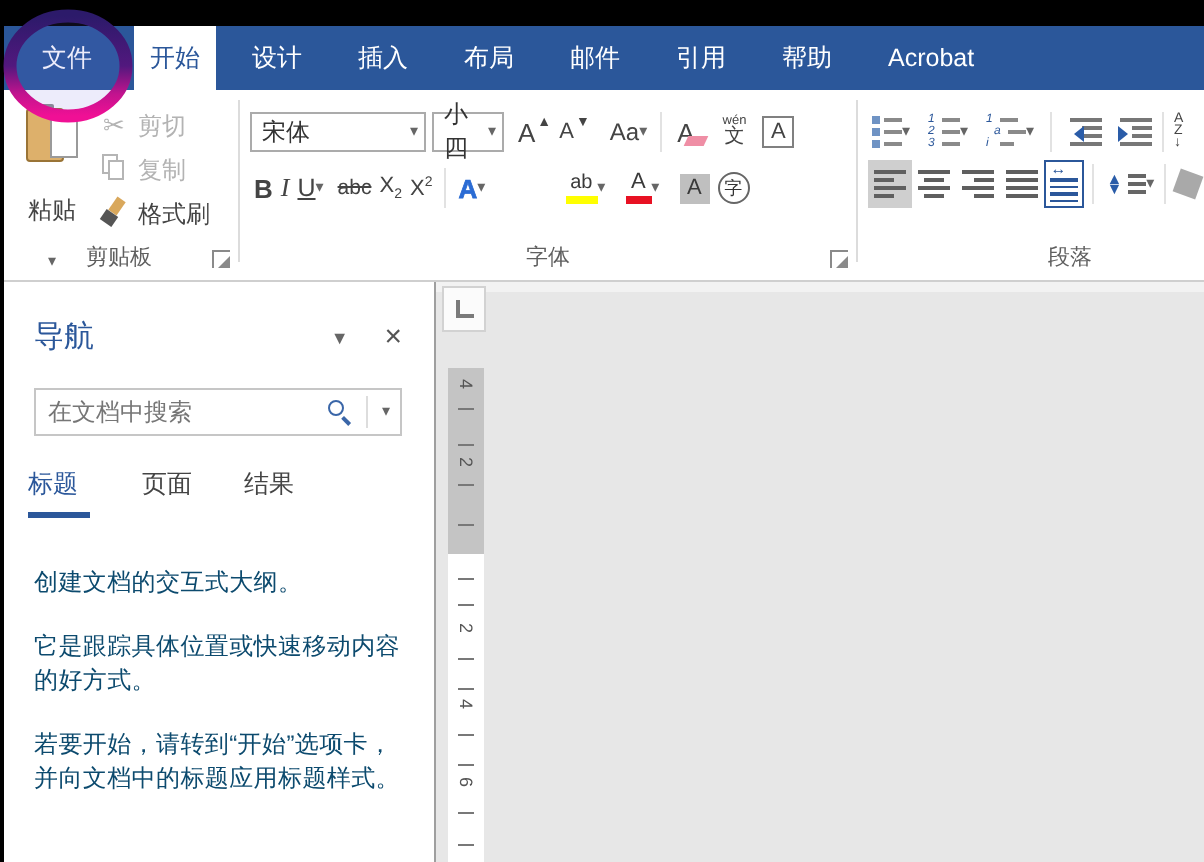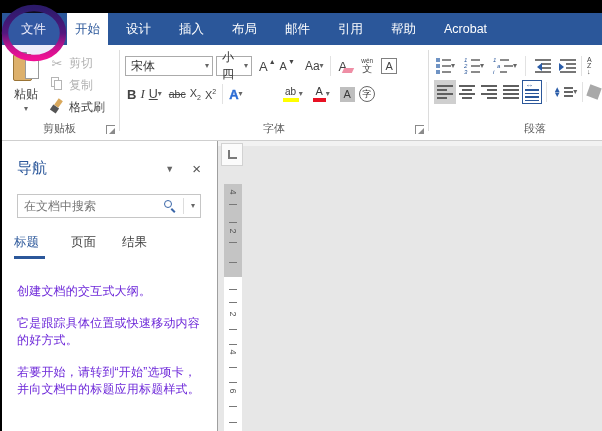--- a/index.html
+++ b/index.html
@@ -27,21 +27,21 @@
   .glabel { position:absolute; bottom:4px; left:0; right:0; text-align:center; font-size:11px; color:#5f5f5f; }
   .launcher { position:absolute; bottom:6px; right:4px; width:9px; height:9px; border-left:1px solid #8a8a8a; border-top:1px solid #8a8a8a; }
   .launcher i { position:absolute; right:0; bottom:0; width:0; height:0; border:3px solid transparent; border-right-color:#8a8a8a; border-bottom-color:#8a8a8a; }
   .dd { font-size:8px; color:#666; line-height:1; }
   .disabled, .disabled * { color:#b3b3b3 !important; }
   .vsep { width:1px; height:20px; background:#e2e2e2; margin:0 4px; }
 
   
   .clip-group { width:119px; }
   .clip-body { display:flex; padding-top:5px; }
-  .paste-btn { width:42px; margin-left:5px; display:flex; flex-direction:column; align-items:center; row-gap:2px; padding-top:2px; }
+  .paste-btn { width:42px; margin-left:5px; display:flex; flex-direction:column; align-items:center; row-gap:13px; padding-top:2px; }
   .clipboard-icon { width:26px; height:32px; position:relative; }
   .clipboard-icon .board { position:absolute; left:0; top:2px; width:19px; height:27px; background:#ddb06b; border:1px solid #9a7436; border-radius:2px; }
   .clipboard-icon .clip  { position:absolute; left:5px; top:0; width:9px; height:5px; background:#8f8f8f; border-radius:1px; }
   .clipboard-icon .paper { position:absolute; right:0; top:7px; width:14px; height:20px; background:#fff; border:1px solid #9a9a9a; }
   .paste-label { font-size:12px; color:#444; }
   .small-col { margin-left:2px; padding-top:2px; }
   .sbtn { display:flex; align-items:center; height:22px; font-size:12px; color:#444; }
   .sbtn .ic { width:16px; margin-right:4px; text-align:center; }
   .scissors { font-size:13px; color:#a9a9a9; }
   .copy-icon { position:relative; width:12px; height:13px; display:inline-block; }
@@ -119,21 +119,21 @@
   .search input { border:none; outline:none; flex:1; font-size:12px; color:#555; font-family:inherit; min-width:0; }
   .search input::placeholder { color:#767676; opacity:1; }
   .mag { position:relative; width:14px; height:14px; margin-right:4px; }
   .mag .lens { position:absolute; left:1px; top:1px; width:8px; height:8px; border:1.6px solid #3a66a8; border-radius:50%; }
   .mag .stem { position:absolute; left:9px; top:9px; width:5px; height:1.8px; background:#3a66a8; transform:rotate(45deg); transform-origin:0 0; }
   .search .sdiv { width:1px; height:16px; background:#ddd; margin:0 2px; }
   .search .dd { padding:0 5px; }
   .nav-tabs { display:flex; margin:16px 0 0 14px; }
   .ntab { margin-right:26px; font-size:12.5px; color:#444; padding-bottom:5px; border-bottom:3px solid transparent; }
   .ntab.active { color:#2b579a; border-bottom-color:#2b579a; padding-right:6px; }
-  .nav-body { margin:24px 16px 0 17px; color:#6d28d9; line-height:17px; letter-spacing:0.2px; }
+  .nav-body { margin:24px 16px 0 17px; color:#0c4a6e; line-height:17px; letter-spacing:0.2px; }
   .nav-body p + p { margin-top:15px; }
 
   .doc { flex:1; background:#e7e7e7; position:relative; }
   .doc-topstrip { height:5px; background:#f2f2f2; }
   .tab-selector { position:absolute; left:3px; top:2px; width:22px; height:23px; background:#fbfbfb; border:1px solid #d2d2d2; display:flex; align-items:center; justify-content:center; }
   .lmark { width:9px; height:9px; border-left:2px solid #7a7a7a; border-bottom:2px solid #7a7a7a; }
   .vruler { position:absolute; left:6px; top:43px; bottom:0; width:18px; }
   .vr-gray { position:relative; height:93px; background:#c4c4c4; }
   .vr-white { position:absolute; top:93px; bottom:0; left:0; right:0; background:#fff; }
   .tick { position:absolute; left:5px; width:8px; height:1px; background:#787878; }

